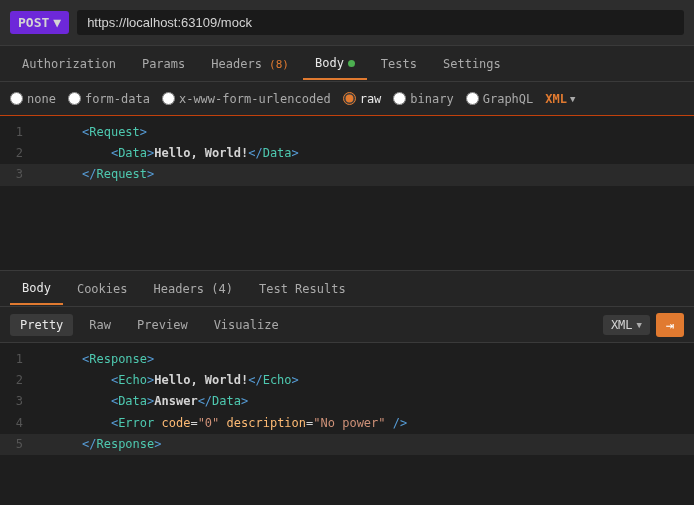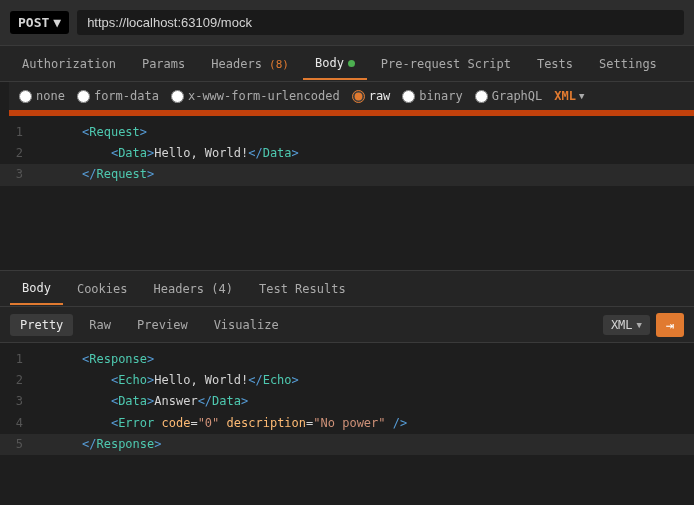--- a/index.html
+++ b/index.html
@@ -17,21 +17,21 @@
     .url-bar {
       background: #2d2d2d;
       display: flex;
       align-items: center;
       padding: 8px 10px;
       gap: 8px;
       border-bottom: 1px solid #3a3a3a;
       height: 46px;
     }
     .method-select {
-      background: #000000;
+      background: #6d28d9;
       color: #d4d4d4;
       border: none;
       padding: 4px 8px;
       font-size: 13px;
       font-weight: bold;
       cursor: pointer;
       display: flex;
       align-items: center;
       gap: 4px;
       border-radius: 3px;
@@ -85,23 +85,22 @@
       vertical-align: middle;
     }
 
     
     .body-type-row {
       background: #252525;
       display: flex;
       align-items: center;
       padding: 6px 10px;
       gap: 12px;
-      border-bottom: 6px solid #c2410c;
+      border-bottom: 1px solid #c2410c;
       height: 34px;
-      margin-left: 9px;
     }
     .radio-option {
       display: flex;
       align-items: center;
       gap: 4px;
       color: #aaa;
       font-size: 12px;
       cursor: pointer;
     }
     .radio-option input[type="radio"] {
@@ -141,21 +140,21 @@
       user-select: none;
       flex-shrink: 0;
     }
     .code-content {
       font-size: 12px;
       color: #d4d4d4;
       margin-left: 47px;
     }
     .tag { color: #569cd6; }
     .tag-name { color: #4ec9b0; }
-    .text-content { color: #d4d4d4; }
+    .text-content { color: #d4d4d4; font-weight: bold; }
     .attr-name { color: #fdba74; }
     .attr-value { color: #ce9178; }
 
     
     .code-line.highlighted {
       background: #2a2a2a;
     }
 
     
     .response-section {
@@ -253,23 +252,20 @@
   <div class="tab">
     <span>Params</span>
   </div>
   <div class="tab">
     <span>Headers <span class="badge">(8)</span></span>
   </div>
   <div class="tab active">
     <span>Body<span class="dot"></span></span>
   </div>
   <div class="tab">
-    <span>Pre-request Script</span>
-  </div>
-  <div class="tab">
     <span>Tests</span>
   </div>
   <div class="tab">
     <span>Settings</span>
   </div>
 </div>
 
 <div class="body-type-row">
   <label class="radio-option">
     <input type="radio" name="bodytype" style="">

